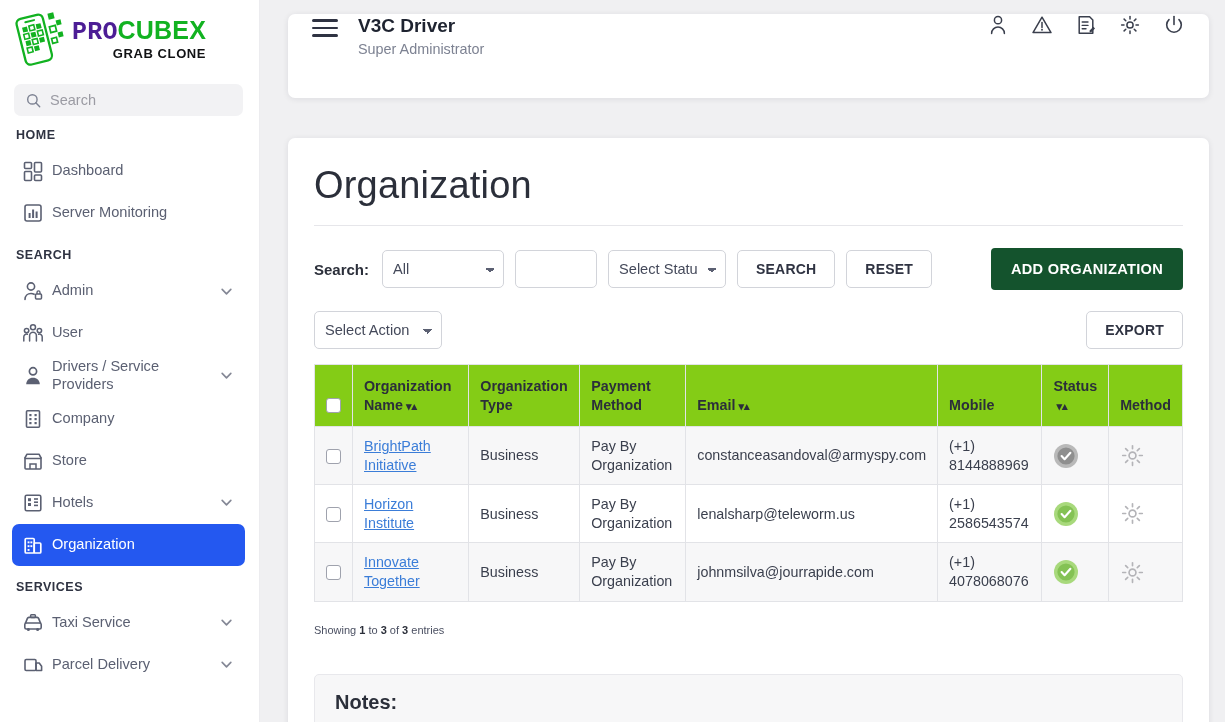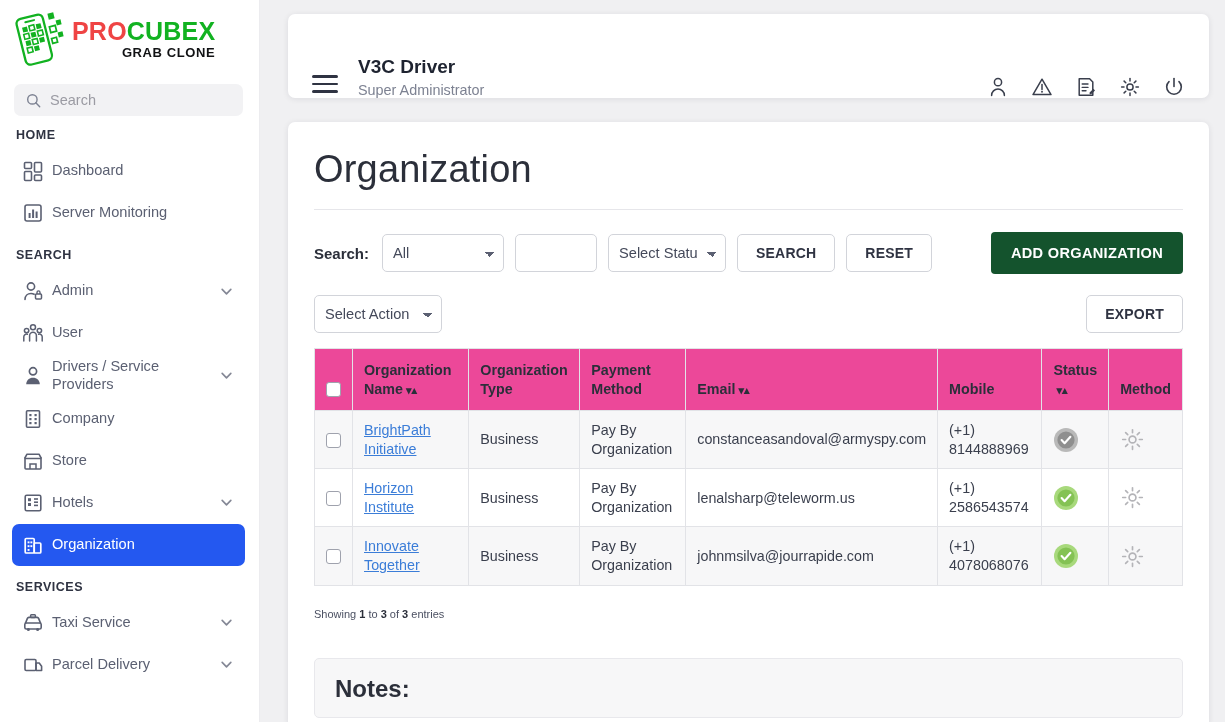--- a/index.html
+++ b/index.html
@@ -21,21 +21,21 @@
     position: relative;
     border-right: 1px solid #ececef;
   }
   .logo-wrap {
     height: 78px; display: flex; align-items: center;
     padding: 0 16px 0 14px;
   }
   .logo-mark { width: 54px; height: 58px; flex: none; margin-right: 4px; }
   .logo-text { line-height: 1; }
   .logo-title { font-size: 25px; font-weight: 800; letter-spacing: .2px; }
-  .logo-title .blk { color: #ef4444; }
+  .logo-title .blk { color: #4c1d95; font-family: Liberation Mono, monospace; }
   .logo-title .grn { color: #12b221; }
   .logo-sub {
     font-size: 13px; font-weight: 800; color: #111214;
     letter-spacing: .6px; text-align: right; margin-top: 2px;
   }
 
   .search-box {
     margin: 6px 16px 0 14px;
     height: 32px; border-radius: 7px; background: #f2f2f4;
     display: flex; align-items: center; padding: 0 12px;
@@ -65,22 +65,22 @@
   
   .main {
     flex: 1; height: 722px; padding: 14px 16px 0 28px;
     overflow: hidden;
   }
   .card {
     background: #fff; border-radius: 7px;
     box-shadow: 0 1px 6px rgba(20,20,40,.09);
   }
   .topbar {
-    height: 84px; display: flex; align-items: flex-end;
-    padding: 0 24px 0 24px; margin-bottom: 24px;
+    height: 84px; display: flex; align-items: flex-start;
+    padding: 0 24px 0 24px; margin-bottom: 40px;
   }
   .burger { width: 26px; margin-right: 20px; cursor: pointer; }
   .burger span {
     display: block; height: 2.6px; background: #2f3342;
     border-radius: 2px; margin: 5px 0;
   }
   .brand-title { font-size: 19px; font-weight: 700; color: #1e2330; line-height: 1.25; }
   .brand-sub { font-size: 14.4px; color: #7d8292; margin-top: 3px; }
   .topbar-icons { margin-left: auto; display: flex; align-items: center; gap: 22px; }
   .topbar-icons .ti { width: 22px; height: 22px; cursor: pointer; display: block; }
@@ -146,40 +146,40 @@
   }
   th.c-check, td.c-check { width: 36px; text-align: center; padding-left: 4px; padding-right: 4px; }
   th.c-name { width: 128px; }
   th.c-type { width: 112px; }
   th.c-pay   { width: 110px; }
   th.c-mobile{ width: 108px; }
   th.c-status{ width: 62px; text-align: center; margin-left: 28px; }
   th.c-action{ width: 66px; text-align: center; }
   td.c-status, td.c-action { text-align: center; }
   tr.alt td { background: #f7f7f8; }
-  th { background: #ec4899; }
+  th { background: #84cc16; }
   .sort-ico { display: inline-block; margin-left: 3px; font-size: 11px; line-height: 1; }
   .org-link { color: #3b7dd8; text-decoration: underline; cursor: pointer; }
   .chk {
     width: 15px; height: 15px; border: 1px solid #9fa2ad;
     border-radius: 3px; background: #fff; display: inline-block;
     vertical-align: middle; cursor: pointer;
   }
   .status-badge { width: 26px; height: 26px; display: inline-block; vertical-align: middle; cursor: pointer; }
   .gear-btn { width: 25px; height: 25px; display: inline-block; vertical-align: middle; cursor: pointer; }
 
   .showing { margin-top: 22px; font-size: 11px; color: #4b5062; }
   .showing b { font-weight: 700; color: #2b2f3a; }
 
   .notes {
     margin-top: 38px; background: #f7f7f8;
     border: 1px solid #e8e8ec; border-radius: 5px;
     padding: 16px 20px 14px 20px;
   }
-  .notes-title { font-size: 24px; font-weight: 700; color: #2b2f3a; }
+  .notes-title { font-size: 20px; font-weight: 700; color: #2b2f3a; }
 </style>
 </head>
 <body>
 
 <div class="app">
 
   <aside class="sidebar">
 
     <div class="logo-wrap">
       <svg class="logo-mark" viewBox="0 0 54 58">

